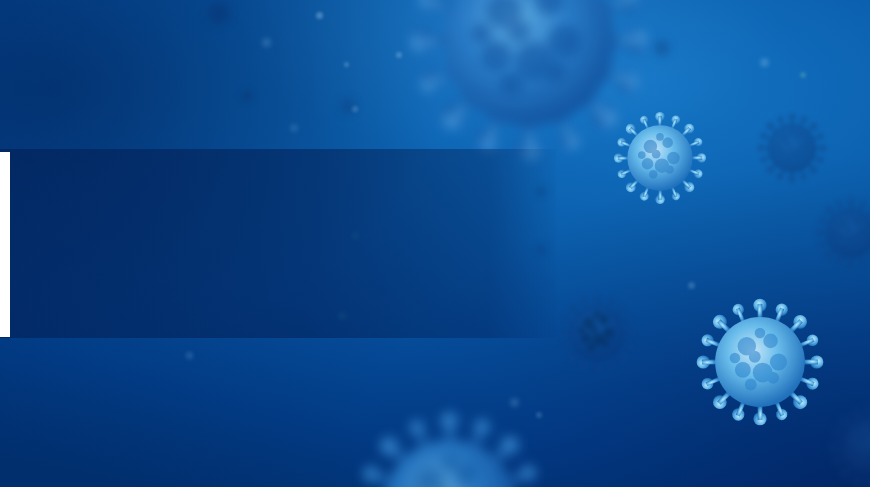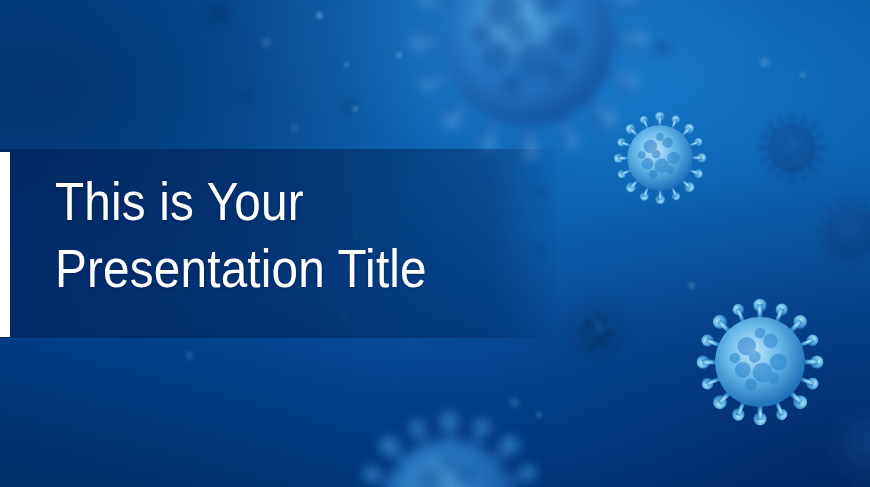--- a/index.html
+++ b/index.html
@@ -302,18 +302,14 @@
   <div class="bokeh" style="left:352px;top:232px;width:7px;height:7px;background:rgba(60,190,170,0.22);filter:blur(2px);"></div>
   <div class="bokeh" style="left:338px;top:312px;width:8px;height:8px;background:rgba(70,200,180,0.20);filter:blur(2.2px);"></div>
   <div class="bokeh" style="left:186px;top:352px;width:7px;height:7px;background:rgba(150,205,240,0.22);filter:blur(2px);"></div>
   <div class="bokeh" style="left:510px;top:398px;width:9px;height:9px;background:rgba(150,205,240,0.22);filter:blur(2.4px);"></div>
   <div class="bokeh" style="left:536px;top:412px;width:6px;height:6px;background:rgba(150,205,240,0.22);filter:blur(1.6px);"></div>
   <div class="bokeh" style="left:688px;top:282px;width:7px;height:7px;background:rgba(150,205,240,0.24);filter:blur(1.8px);"></div>
 
   <div class="band"></div>
   <div class="accent-bar"></div>
 
-  <div class="title-block">
-    <span class="title-line">This is Your</span>
-    <span class="title-line">Presentation Title</span>
-  </div>
 
 </div>
 
 </body></html>

